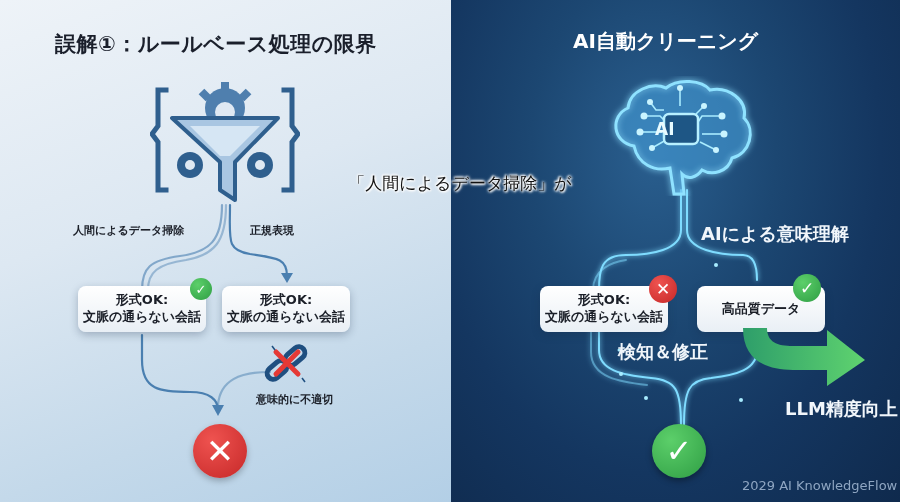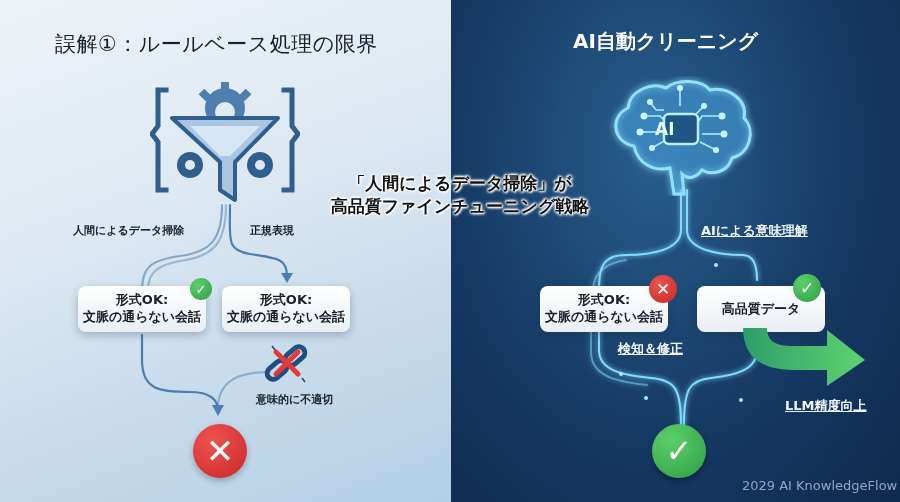--- a/index.html
+++ b/index.html
@@ -1,29 +1,29 @@
 <!DOCTYPE html>
 <html><head>
 <meta charset="utf-8">
 <style>
   html, body { margin: 0; padding: 0; }
   body { width: 900px; height: 502px; overflow: hidden; position: relative; font-family: "DejaVu Sans", "Liberation Sans", sans-serif; }
   .panel { position: absolute; top: 0; height: 502px; overflow: hidden; }
   .left { left: 0; width: 451px; background: linear-gradient(160deg, #eef3f8 0%, #dde8f2 40%, #c4d9ea 75%, #b3cfe6 100%); }
   .right { left: 451px; width: 449px; background: radial-gradient(ellipse at 45% 30%, #2a5f8f 0%, #1c4772 35%, #143660 65%, #0f2a4d 100%); }
   .abs { position: absolute; }
-  .title-left { left: 55px; top: 30px; font-size: 21px; font-weight: normal; color: #1a1f2b; letter-spacing: 0.5px; white-space: nowrap; }
+  .title-left { left: 55px; top: 30px; font-size: 21px; font-weight: bold; color: #1a1f2b; letter-spacing: 0.5px; white-space: nowrap; }
   .title-right { left: 573px; top: 28px; font-size: 20px; font-weight: bold; color: #ffffff; white-space: nowrap; }
   .label-dark { font-size: 11px; font-weight: bold; color: #1b1f28; white-space: nowrap; margin-left: 20px; }
-  .label-light { font-size: 13px; font-weight: bold; color: #f1f6fb; white-space: nowrap; text-decoration: underline; }
+  .label-light { font-size: 18px; font-weight: bold; color: #f1f6fb; white-space: nowrap; }
   .card { position: absolute; background: linear-gradient(#ffffff, #e9eff5); border-radius: 8px; box-shadow: 0 3px 8px rgba(20,40,70,0.28); display: flex; flex-direction: column; align-items: center; justify-content: center; font-size: 13px; font-weight: bold; color: #1b1f28; line-height: 1.3; text-align: center; }
   .badge { position: absolute; border-radius: 50%; display: flex; align-items: center; justify-content: center; color: #fff; font-weight: bold; }
   .badge.green { background: radial-gradient(circle at 35% 30%, #5ccf6a, #2f9e44); }
   .badge.red { background: radial-gradient(circle at 35% 30%, #ef5350, #c62828); }
-  .headline { left: 300px; top: 172px; width: 320px; text-align: center; font-size: 17px; font-weight: bold; color: #111; line-height: 23px;
+  .headline { left: 300px; top: 172px; width: 320px; text-align: center; font-size: 17px; font-weight: normal; color: #111; line-height: 23px;
     text-shadow: 0 0 3px #fff, 0 0 3px #fff, 0 0 4px #fff, 1px 1px 2px #fff, -1px -1px 2px #fff; z-index: 5; }
   .credit { left: 742px; top: 478px; font-size: 13px; color: #8fa6c2; white-space: nowrap; }
 </style>
 </head>
 <body>
 
 <div class="panel left">
 
   <svg class="abs" style="left:0;top:0" width="451" height="502">
     <g fill="none" stroke="#4a7fb0" stroke-width="2.2" stroke-linecap="round">
@@ -186,16 +186,15 @@
   </svg>
 
   <div class="abs label-light" style="left:167px;top:340px">検知＆修正</div>
   <div class="abs label-light" style="left:334px;top:397px">LLM精度向上</div>
 
   <div class="badge green" style="left:201px;top:424px;width:54px;height:54px;font-size:32px;box-shadow:0 3px 6px rgba(0,0,0,0.35)">✓</div>
 </div>
 
 <div class="abs headline">
   <div>「人間によるデータ掃除」が</div>
-  <div>高品質ファインチューニング戦略</div>
 </div>
 
 <div class="abs credit">2029 AI KnowledgeFlow</div>
 
 </body></html>

